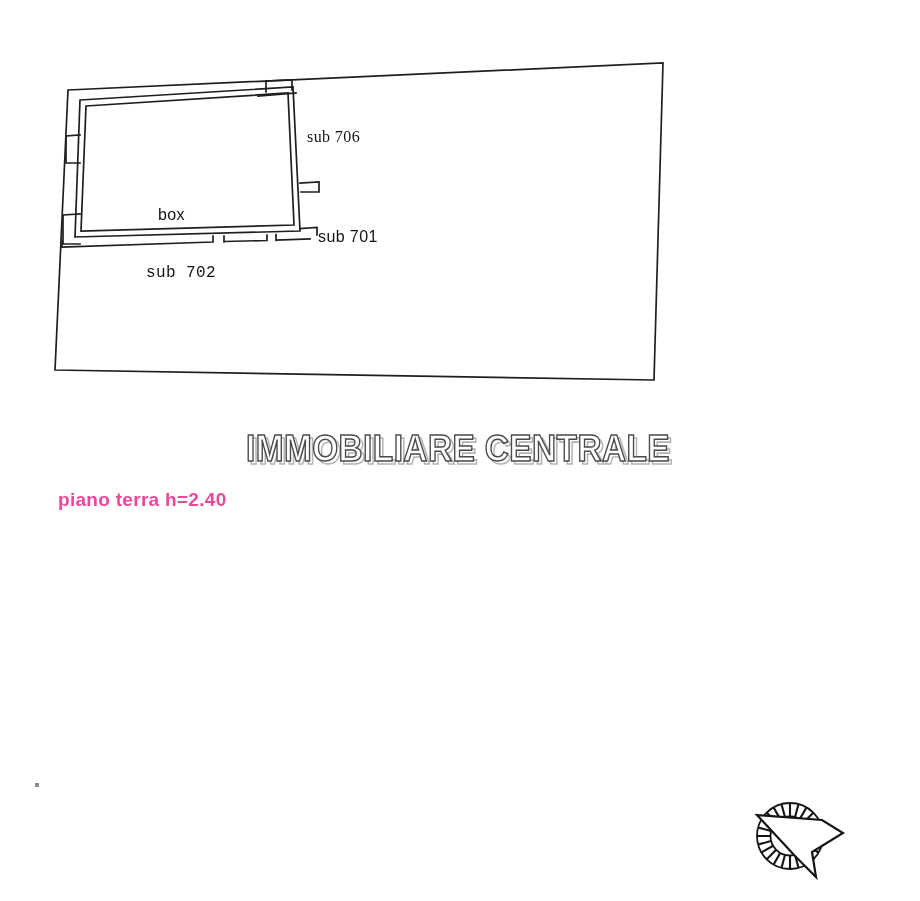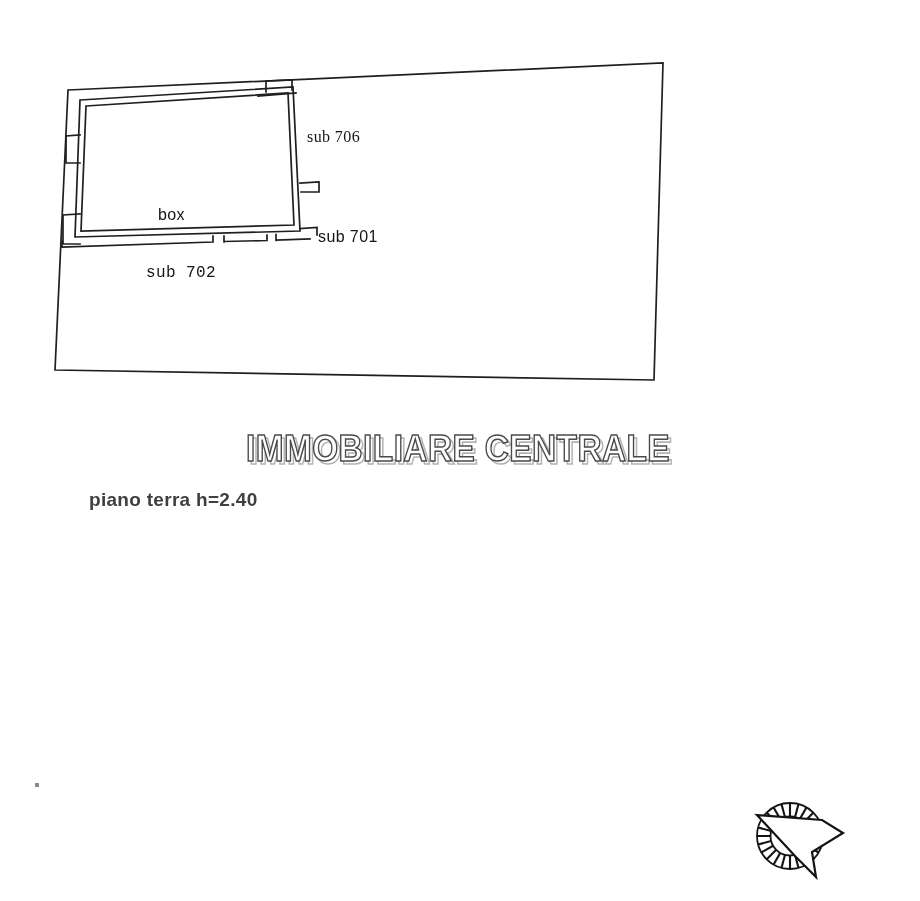--- a/index.html
+++ b/index.html
@@ -32,22 +32,21 @@
   }
   .lbl-box    { left: 158px; top: 159px; margin-top: 47px; }
   .lbl-sub706 { left: 307px; top: 128px; font-family: Liberation Serif, serif; }
   .lbl-sub701 { left: 318px; top: 192px; margin-top: 36px; }
   .lbl-sub702 { left: 146px; top: 264px; font-family: Liberation Mono, monospace; }
   .lbl-floor  {
     left: 58px; top: 489px;
     font-size: 19px;
     font-weight: 600;
     letter-spacing: 0.3px;
-    color: #404040;
-    margin-left: 31px;
+    color: #ec4899;
   }
 </style>
 </head>
 <body>
 
 <div id="page">
 
   <svg id="plan-svg" viewBox="0 0 920 901" xmlns="http://www.w3.org/2000/svg">
 
     <defs>

